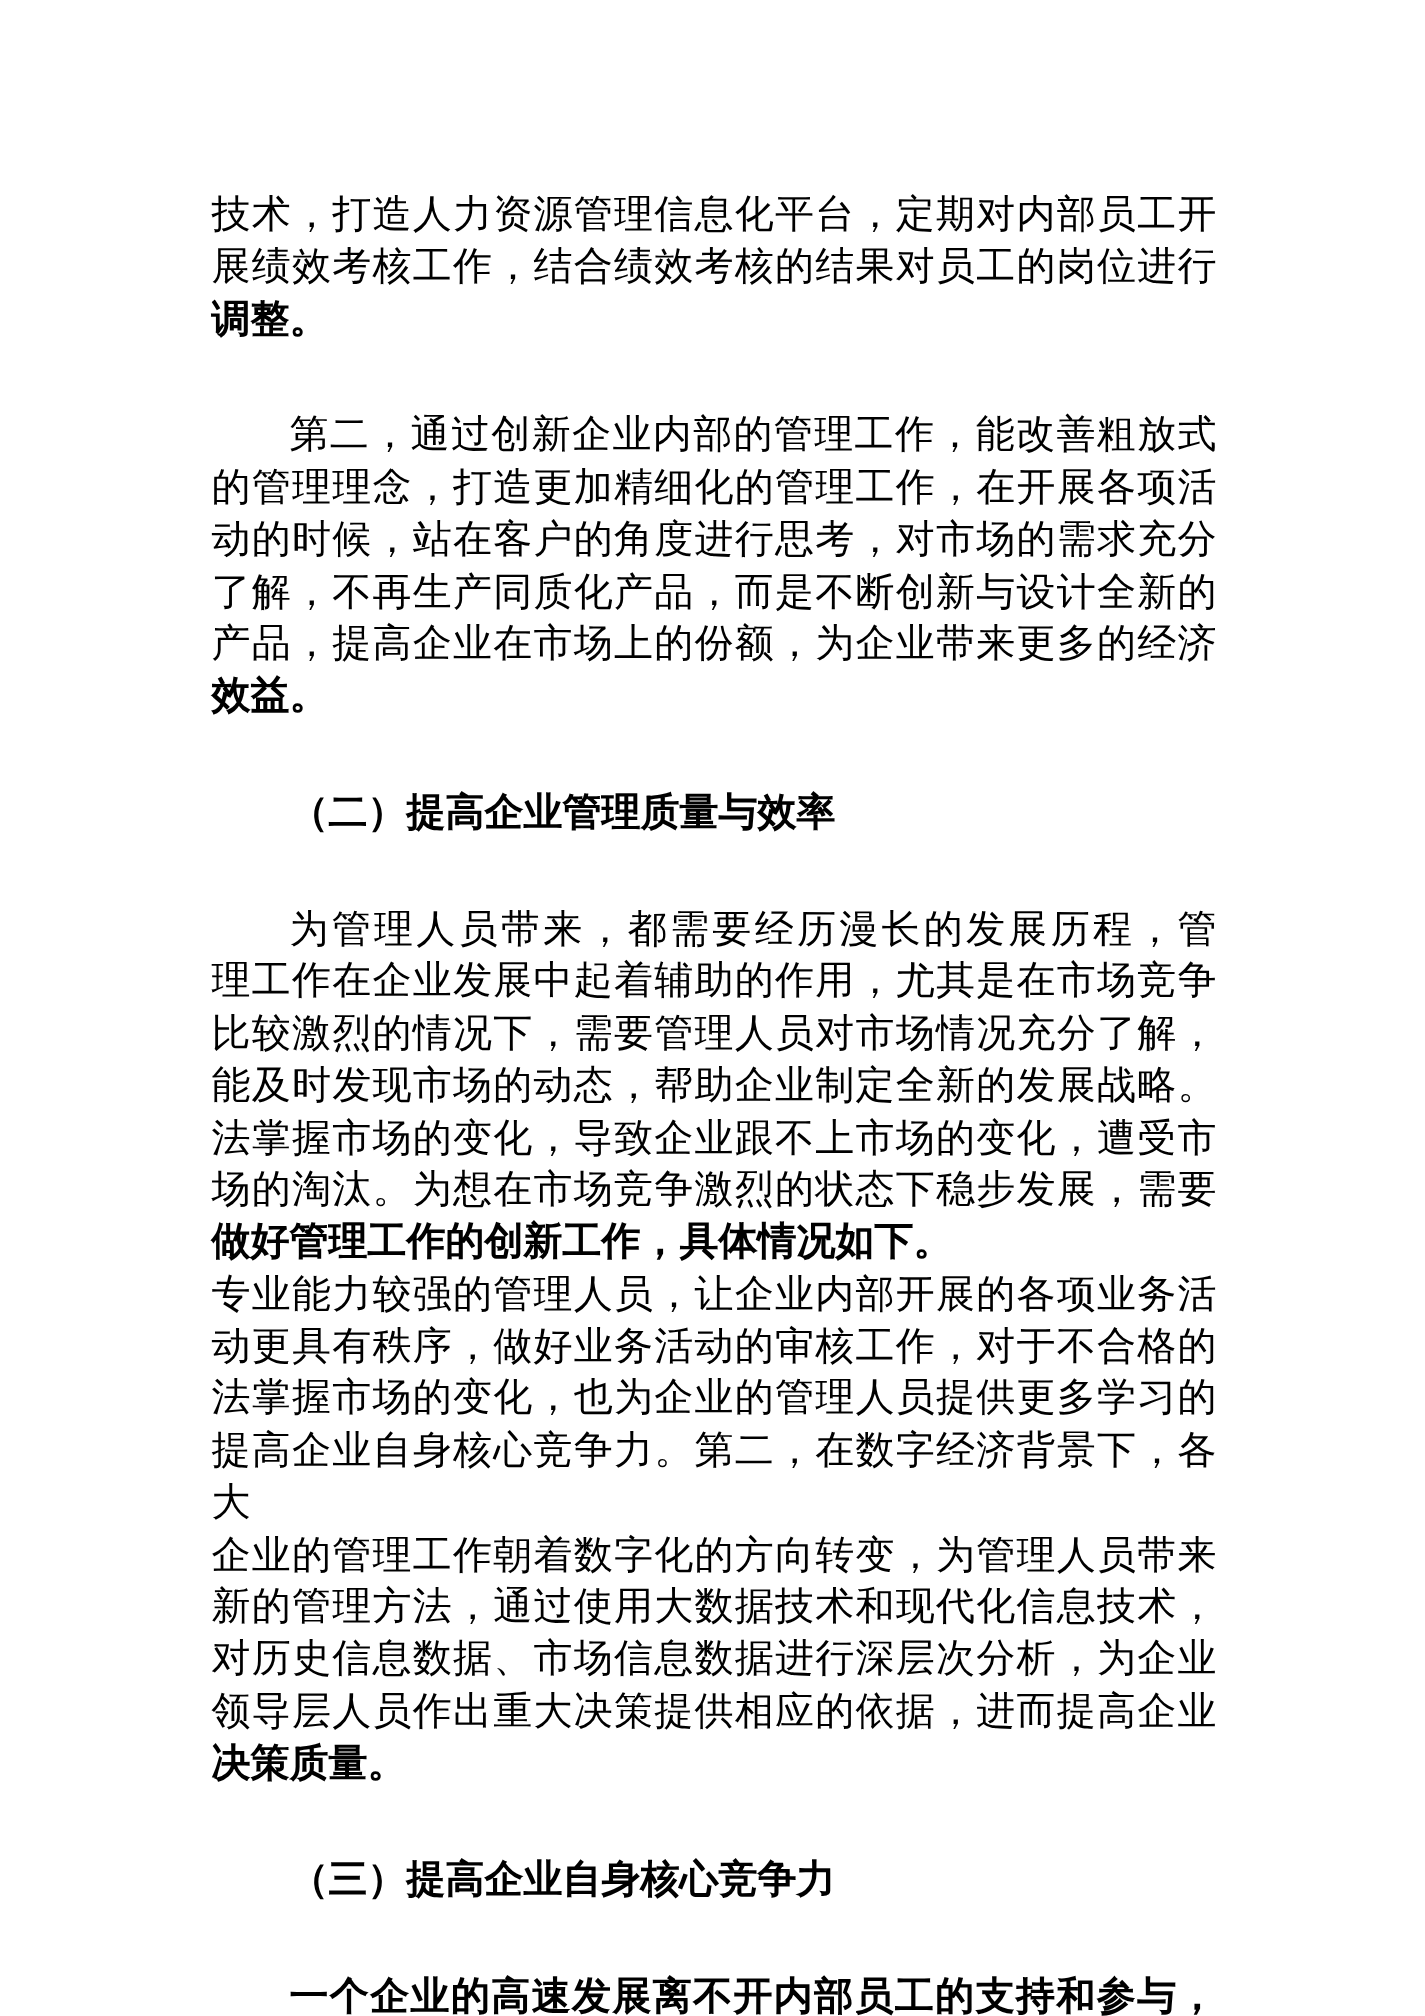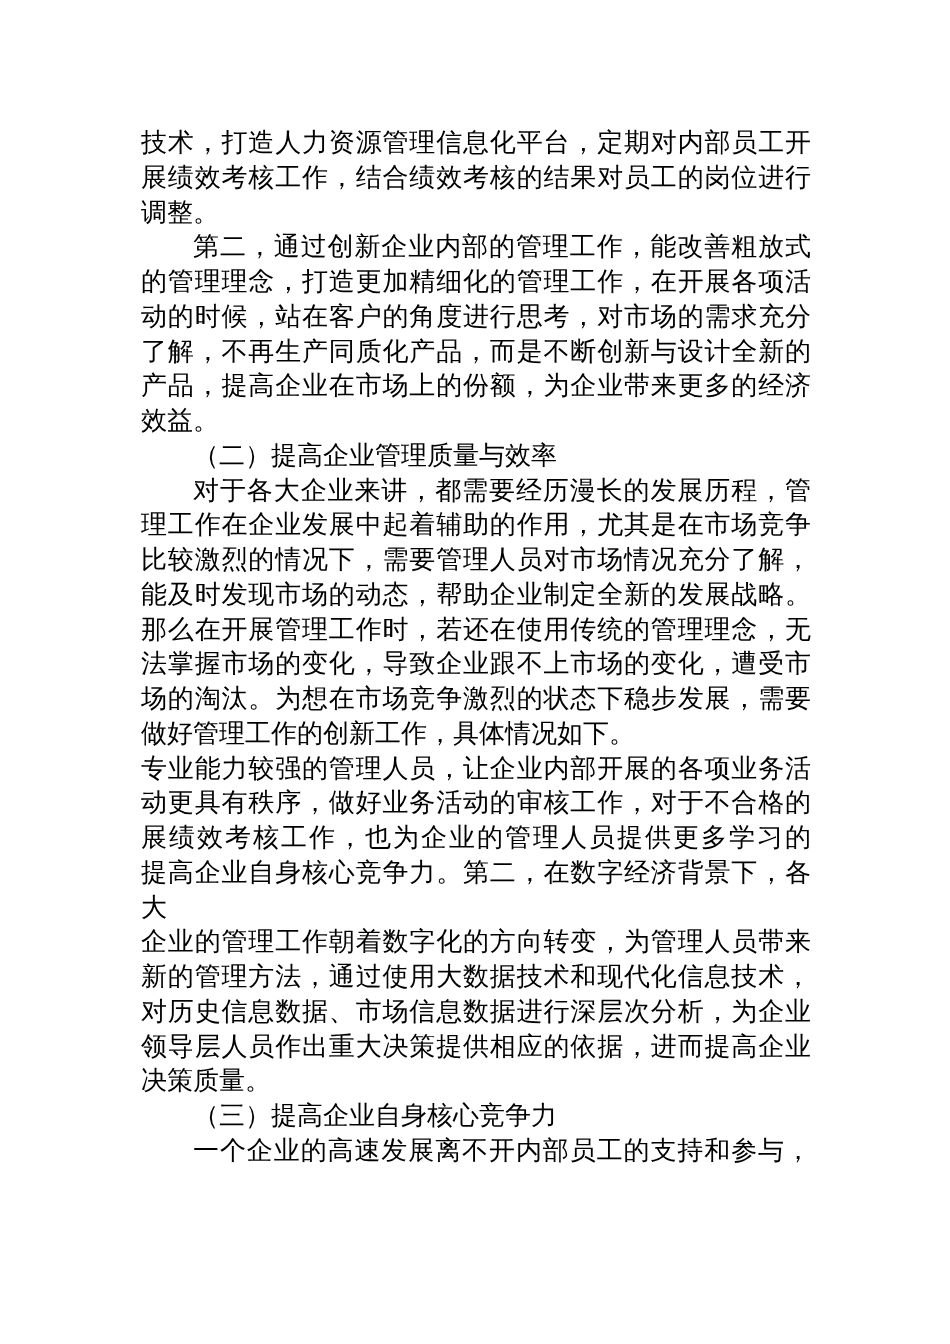--- a/index.html
+++ b/index.html
@@ -27,54 +27,55 @@
     letter-spacing: 0;
   }
   .line {
     text-align: justify;
     text-align-last: justify;
     white-space: pre-wrap;
     min-height: 34.75px;
   }
   .line.last {
     text-align-last: left;
+    font-weight: bold;
   }
   .line.last.fill {
     text-align-last: justify;
   }
   .line.indent {
     text-indent: 2em;
+    margin-top: 43px;
   }
 </style>
 </head>
 <body>
 
 <div class="page" style="background: rgb(255, 255, 255);">
   <div class="text-flow" style="color: rgb(0, 0, 0);">
       <div class="line">技术，打造人力资源管理信息化平台，定期对内部员工开</div>
       <div class="line">展绩效考核工作，结合绩效考核的结果对员工的岗位进行</div>
       <div class="line last">调整。</div>
       <div class="line indent">第二，通过创新企业内部的管理工作，能改善粗放式</div>
       <div class="line">的管理理念，打造更加精细化的管理工作，在开展各项活</div>
       <div class="line">动的时候，站在客户的角度进行思考，对市场的需求充分</div>
       <div class="line">了解，不再生产同质化产品，而是不断创新与设计全新的</div>
       <div class="line">产品，提高企业在市场上的份额，为企业带来更多的经济</div>
       <div class="line last">效益。</div>
       <div class="line last indent">（二）提高企业管理质量与效率</div>
-      <div class="line indent">对于各大企业来讲，都需要经历漫长的发展历程，管</div>
+      <div class="line indent">为管理人员带来，都需要经历漫长的发展历程，管</div>
       <div class="line">理工作在企业发展中起着辅助的作用，尤其是在市场竞争</div>
       <div class="line">比较激烈的情况下，需要管理人员对市场情况充分了解，</div>
       <div class="line">能及时发现市场的动态，帮助企业制定全新的发展战略。</div>
-      <div class="line">那么在开展管理工作时，若还在使用传统的管理理念，无</div>
       <div class="line">法掌握市场的变化，导致企业跟不上市场的变化，遭受市</div>
       <div class="line">场的淘汰。为想在市场竞争激烈的状态下稳步发展，需要</div>
       <div class="line last">做好管理工作的创新工作，具体情况如下。</div>
       <div class="line">专业能力较强的管理人员，让企业内部开展的各项业务活</div>
       <div class="line">动更具有秩序，做好业务活动的审核工作，对于不合格的</div>
-      <div class="line">展绩效考核工作，也为企业的管理人员提供更多学习的</div>
+      <div class="line">法掌握市场的变化，也为企业的管理人员提供更多学习的</div>
       <div class="line">提高企业自身核心竞争力。第二，在数字经济背景下，各大</div>
       <div class="line">企业的管理工作朝着数字化的方向转变，为管理人员带来</div>
       <div class="line">新的管理方法，通过使用大数据技术和现代化信息技术，</div>
       <div class="line">对历史信息数据、市场信息数据进行深层次分析，为企业</div>
       <div class="line">领导层人员作出重大决策提供相应的依据，进而提高企业</div>
       <div class="line last">决策质量。</div>
       <div class="line last indent">（三）提高企业自身核心竞争力</div>
       <div class="line last indent fill">一个企业的高速发展离不开内部员工的支持和参与，</div>
     </div>
 </div>

